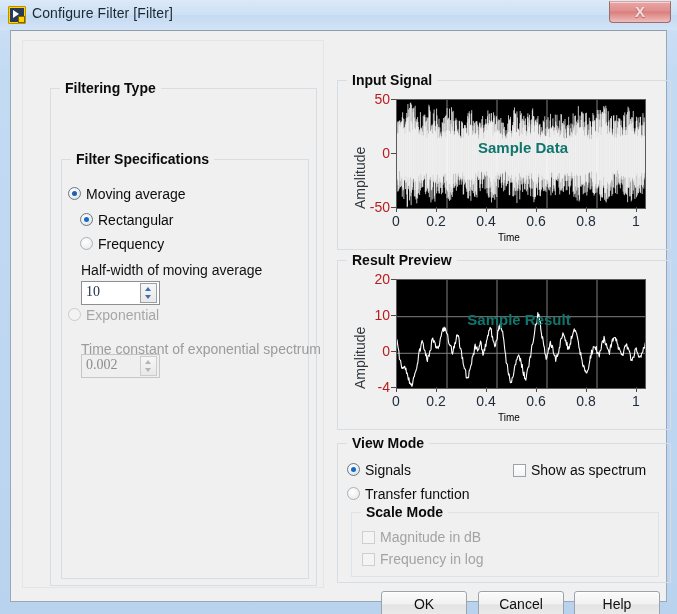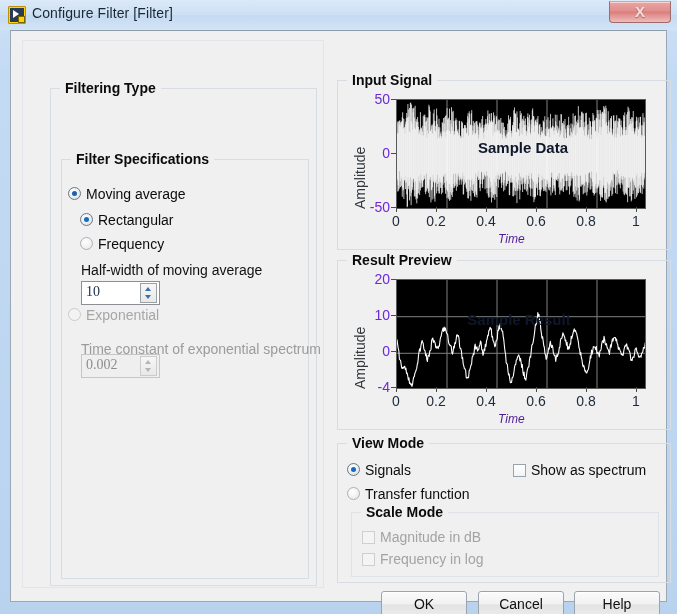--- a/index.html
+++ b/index.html
@@ -286,29 +286,28 @@
   .ylabel {
     position: absolute;
     font-size: 14px;
     color: #32383d;
     transform: rotate(-90deg);
     transform-origin: left top;
     white-space: nowrap;
   }
   .xlabel {
     position: absolute;
-    font-size: 12px;
-    color: #4c1d95;
-    white-space: nowrap;
-    font-style: italic;
+    font-size: 10px;
+    color: #000000;
+    white-space: nowrap;
   }
   .ytick {
     position: absolute;
     font-size: 14px;
-    color: #6d28d9;
+    color: #b91c1c;
     text-align: right;
     white-space: nowrap;
   }
   .ytick .dash {
     position: absolute;
     right: -6px; top: 8px;
     width: 5px; height: 1px;
     background: #4a4a4a;
   }
   .xtick {
@@ -319,21 +318,21 @@
     white-space: nowrap;
   }
   .xtick .dash {
     position: absolute;
     left: 50%; top: -6px;
     width: 1px; height: 5px;
     background: #4a4a4a;
   }
   .watermark {
     position: absolute;
-    color: #0f172a;
+    color: #0f766e;
     font-size: 15px;
     font-weight: bold;
     white-space: nowrap;
     text-align: center;
   }
 
   
   .check {
     position: absolute;
     font-size: 14px;

